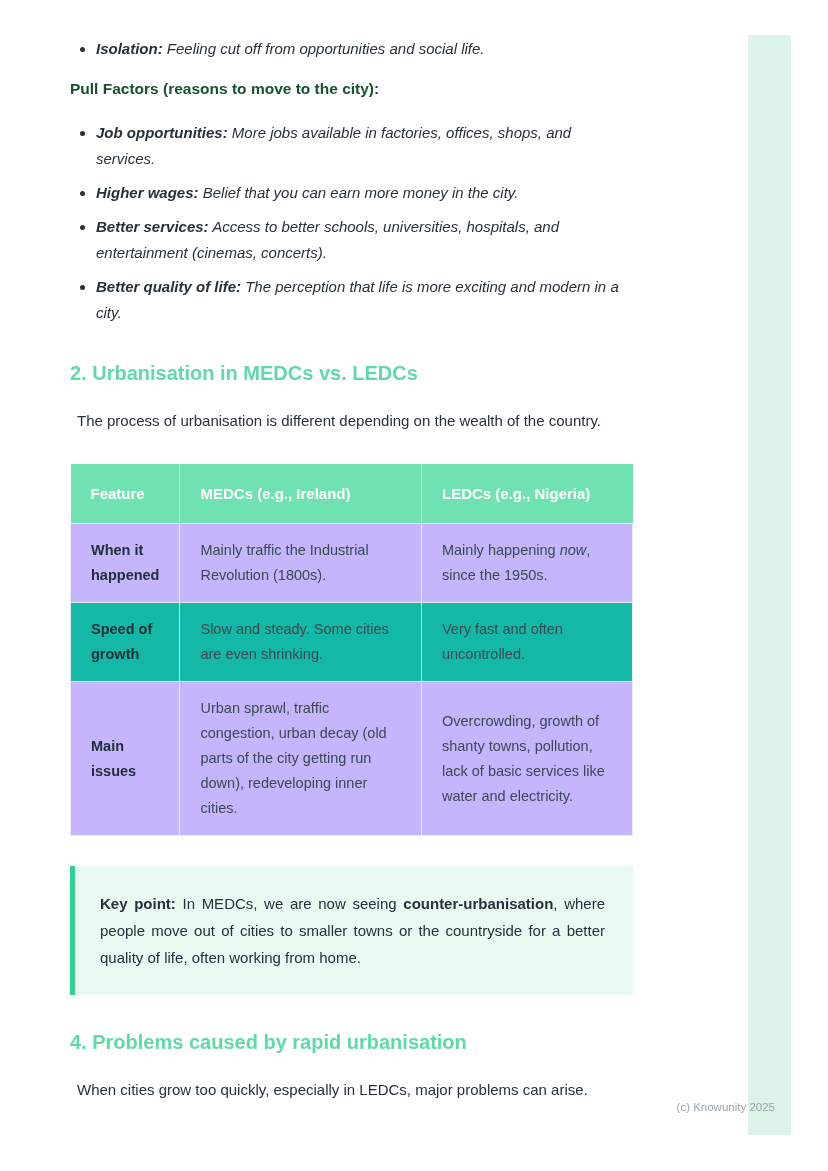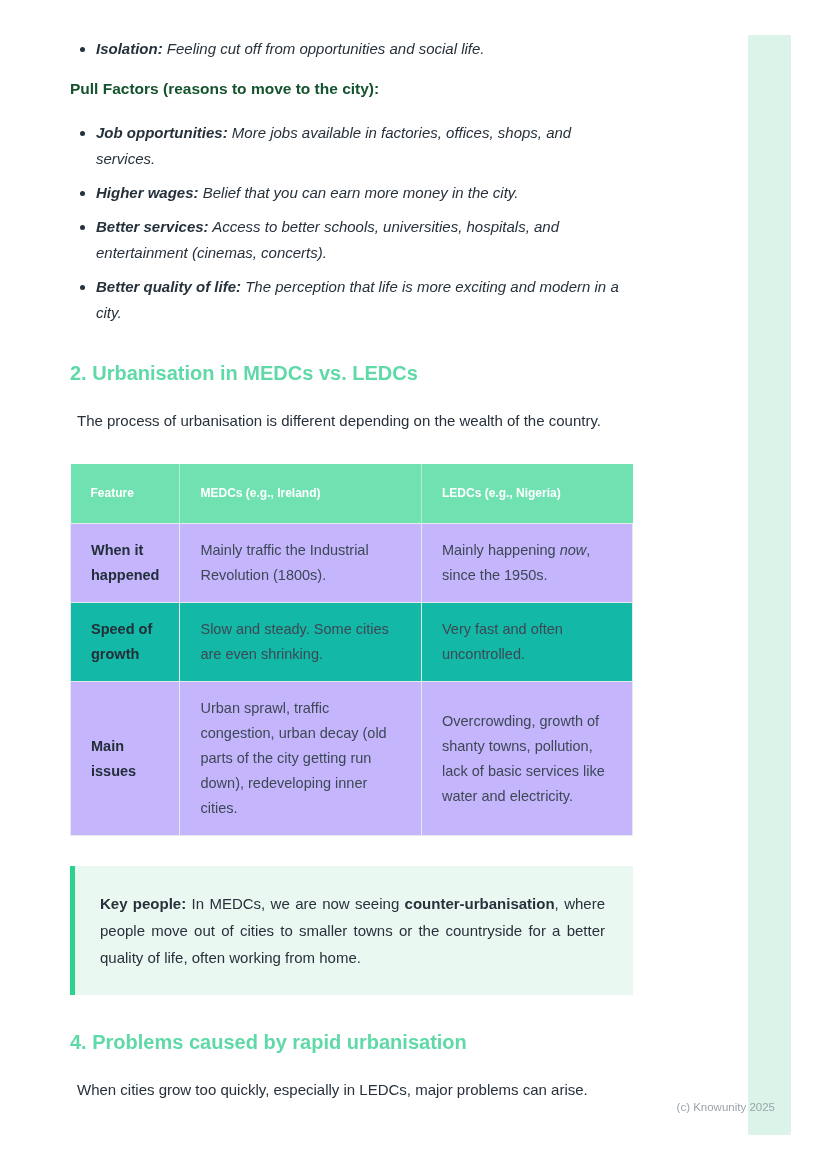--- a/index.html
+++ b/index.html
@@ -64,21 +64,21 @@
     width: 563px;
     border-collapse: collapse;
     font-size: 14.5px;
     line-height: 25px;
     margin-bottom: 30px;
   }
   table.compare th {
     background: #70e2b1;
     color: #ffffff;
     font-weight: 600;
-    font-size: 12px;
+    font-size: 15px;
     text-align: left;
     padding: 17px 20px;
   }
   table.compare th + th { border-left: 1px solid rgba(255,255,255,0.45); }
   table.compare td {
     border: 1px solid #e7eaec;
     padding: 14px 20px;
     vertical-align: middle;
     color: #3c4854;
     background: #c4b5fd;
@@ -171,21 +171,21 @@
       </tr>
       <tr>
         <td class="feature">Main issues</td>
         <td>Urban sprawl, traffic congestion, urban decay (old parts of the city getting run down), redeveloping inner cities.</td>
         <td>Overcrowding, growth of shanty towns, pollution, lack of basic services like water and electricity.</td>
       </tr>
     </tbody>
   </table>
 
   <div class="callout">
-    <p><strong>Key people:</strong>
+    <p><strong>Key point:</strong>
       <span>In MEDCs, we are now seeing</span>
       <strong>counter-urbanisation</strong><span>, where people move out of cities to smaller towns or the countryside for a better quality of life, often working from home.</span></p>
   </div>
 
   <h2 class="section-heading">4. Problems caused by rapid urbanisation</h2>
 
   <p class="body-par">When cities grow too quickly, especially in LEDCs, major problems can arise.</p>
 
 </div>
 

